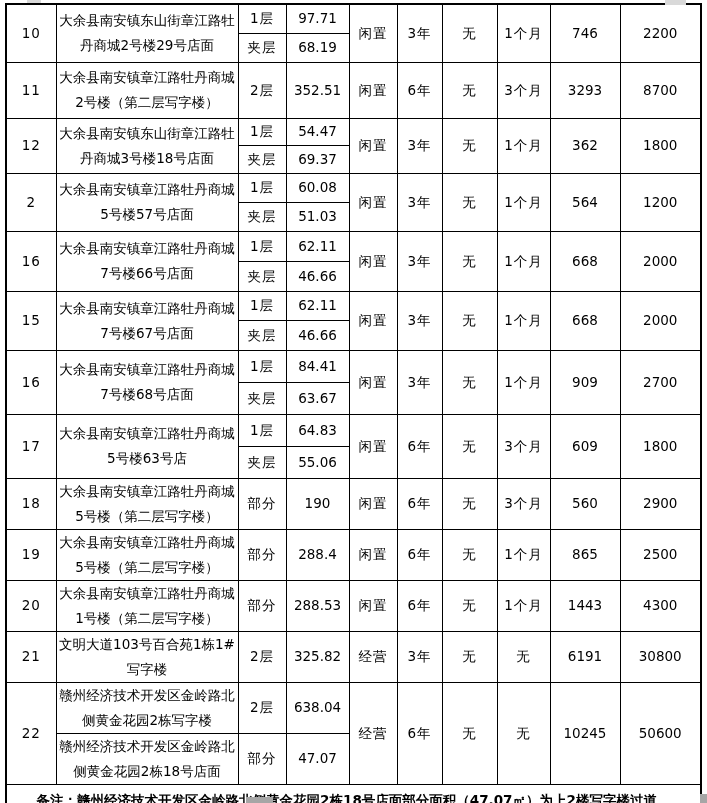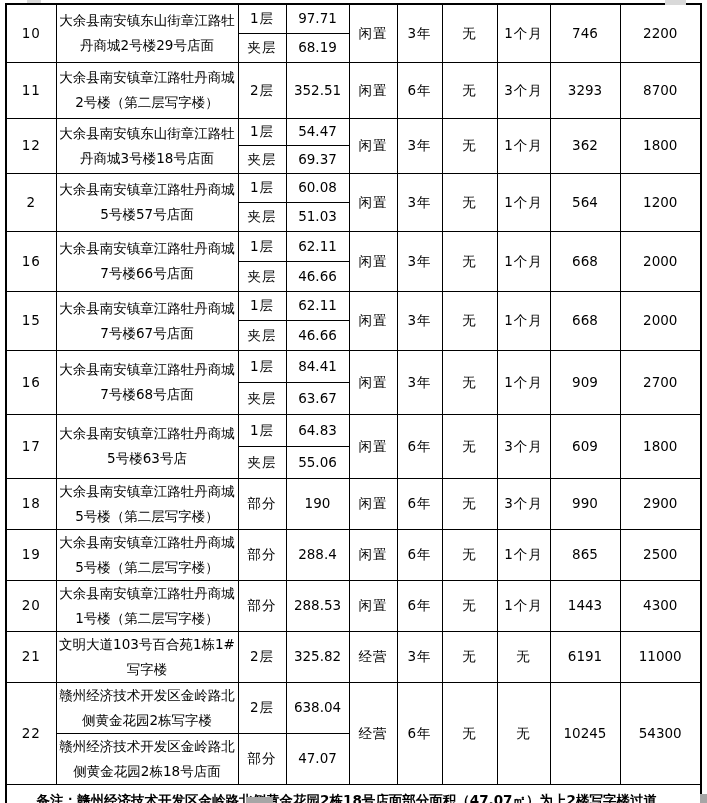--- a/index.html
+++ b/index.html
@@ -189,21 +189,21 @@
         </tr>
         <tr style="height: 50px; padding-left: 25px;">
           <td rowspan="1" class="c-no">18</td>
           <td rowspan="1" class="c-addr">大余县南安镇章江路牡丹商城5号楼（第二层写字楼）</td>
           <td rowspan="1" class="c-floor">部分</td>
           <td rowspan="1" class="c-area">190</td>
           <td rowspan="1" class="c-status">闲置</td>
           <td rowspan="1" class="c-term">6年</td>
           <td rowspan="1" class="c-none">无</td>
           <td rowspan="1" class="c-free">3个月</td>
-          <td rowspan="1" class="c-num">990</td>
+          <td rowspan="1" class="c-num">560</td>
           <td rowspan="1" class="c-num">2900</td>
         </tr>
         <tr style="height: 50px;">
           <td rowspan="1" class="c-no">19</td>
           <td rowspan="1" class="c-addr">大余县南安镇章江路牡丹商城5号楼（第二层写字楼）</td>
           <td rowspan="1" class="c-floor">部分</td>
           <td rowspan="1" class="c-area">288.4</td>
           <td rowspan="1" class="c-status">闲置</td>
           <td rowspan="1" class="c-term">6年</td>
           <td rowspan="1" class="c-none">无</td>
@@ -226,33 +226,33 @@
         <tr style="height: 50px;">
           <td rowspan="1" class="c-no">21</td>
           <td rowspan="1" class="c-addr">文明大道103号百合苑1栋1#写字楼</td>
           <td rowspan="1" class="c-floor">2层</td>
           <td rowspan="1" class="c-area">325.82</td>
           <td rowspan="1" class="c-status">经营</td>
           <td rowspan="1" class="c-term">3年</td>
           <td rowspan="1" class="c-none">无</td>
           <td rowspan="1" class="c-free">无</td>
           <td rowspan="1" class="c-num">6191</td>
-          <td rowspan="1" class="c-num">11000</td>
+          <td rowspan="1" class="c-num">30800</td>
         </tr>
         <tr style="height: 42px;">
           <td rowspan="2" class="c-no">22</td>
           <td rowspan="1" class="c-addr addr-tight">赣州经济技术开发区金岭路北侧黄金花园2栋写字楼</td>
           <td rowspan="1" class="c-floor">2层</td>
           <td rowspan="1" class="c-area">638.04</td>
           <td rowspan="2" class="c-status">经营</td>
           <td rowspan="2" class="c-term">6年</td>
           <td rowspan="2" class="c-none">无</td>
           <td rowspan="2" class="c-free">无</td>
           <td rowspan="2" class="c-num">10245</td>
-          <td rowspan="2" class="c-num">54300</td>
+          <td rowspan="2" class="c-num">50600</td>
         </tr>
         <tr style="height: 42px;">
           <td rowspan="1" class="c-addr addr-tight">赣州经济技术开发区金岭路北侧黄金花园2栋18号店面</td>
           <td rowspan="1" class="c-floor">部分</td>
           <td rowspan="1" class="c-area">47.07</td>
         </tr>
       </tbody>
     <tbody>
       <tr>
         <td colspan="10" class="note-cell">备注：赣州经济技术开发区金岭路北侧黄金花园2栋18号店面部分面积（47.07㎡）为上2楼写字楼过道。</td>

